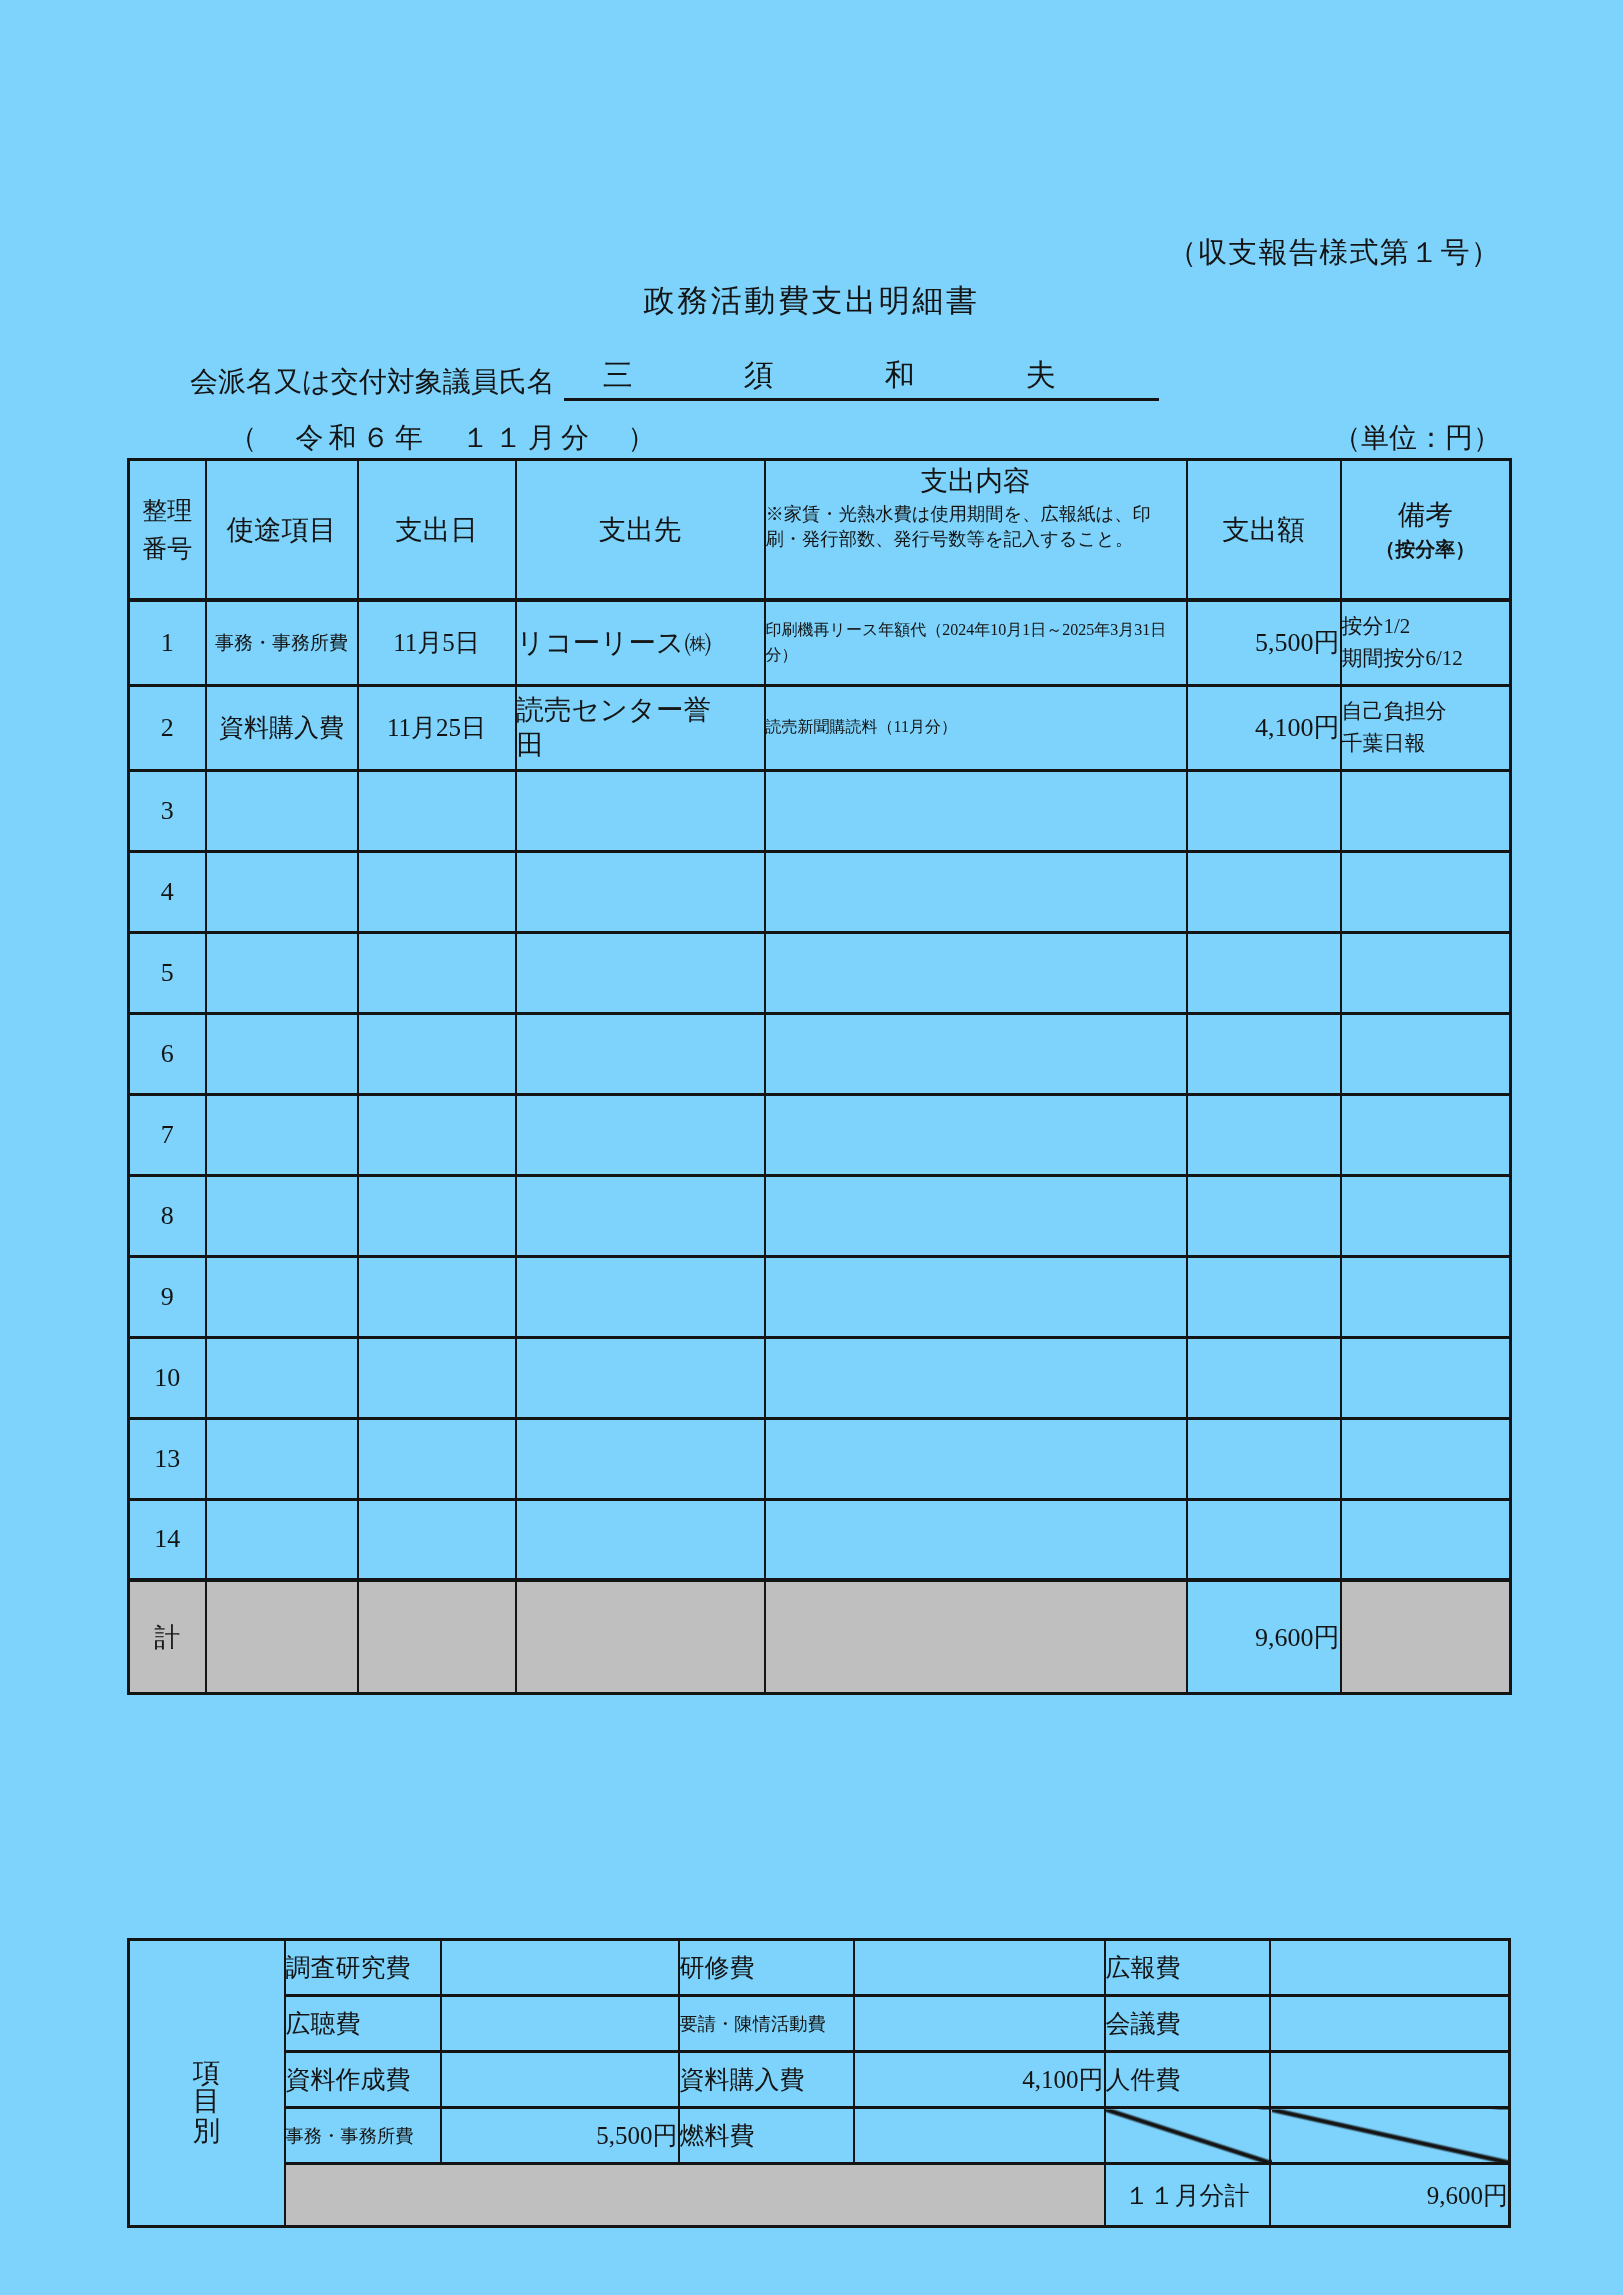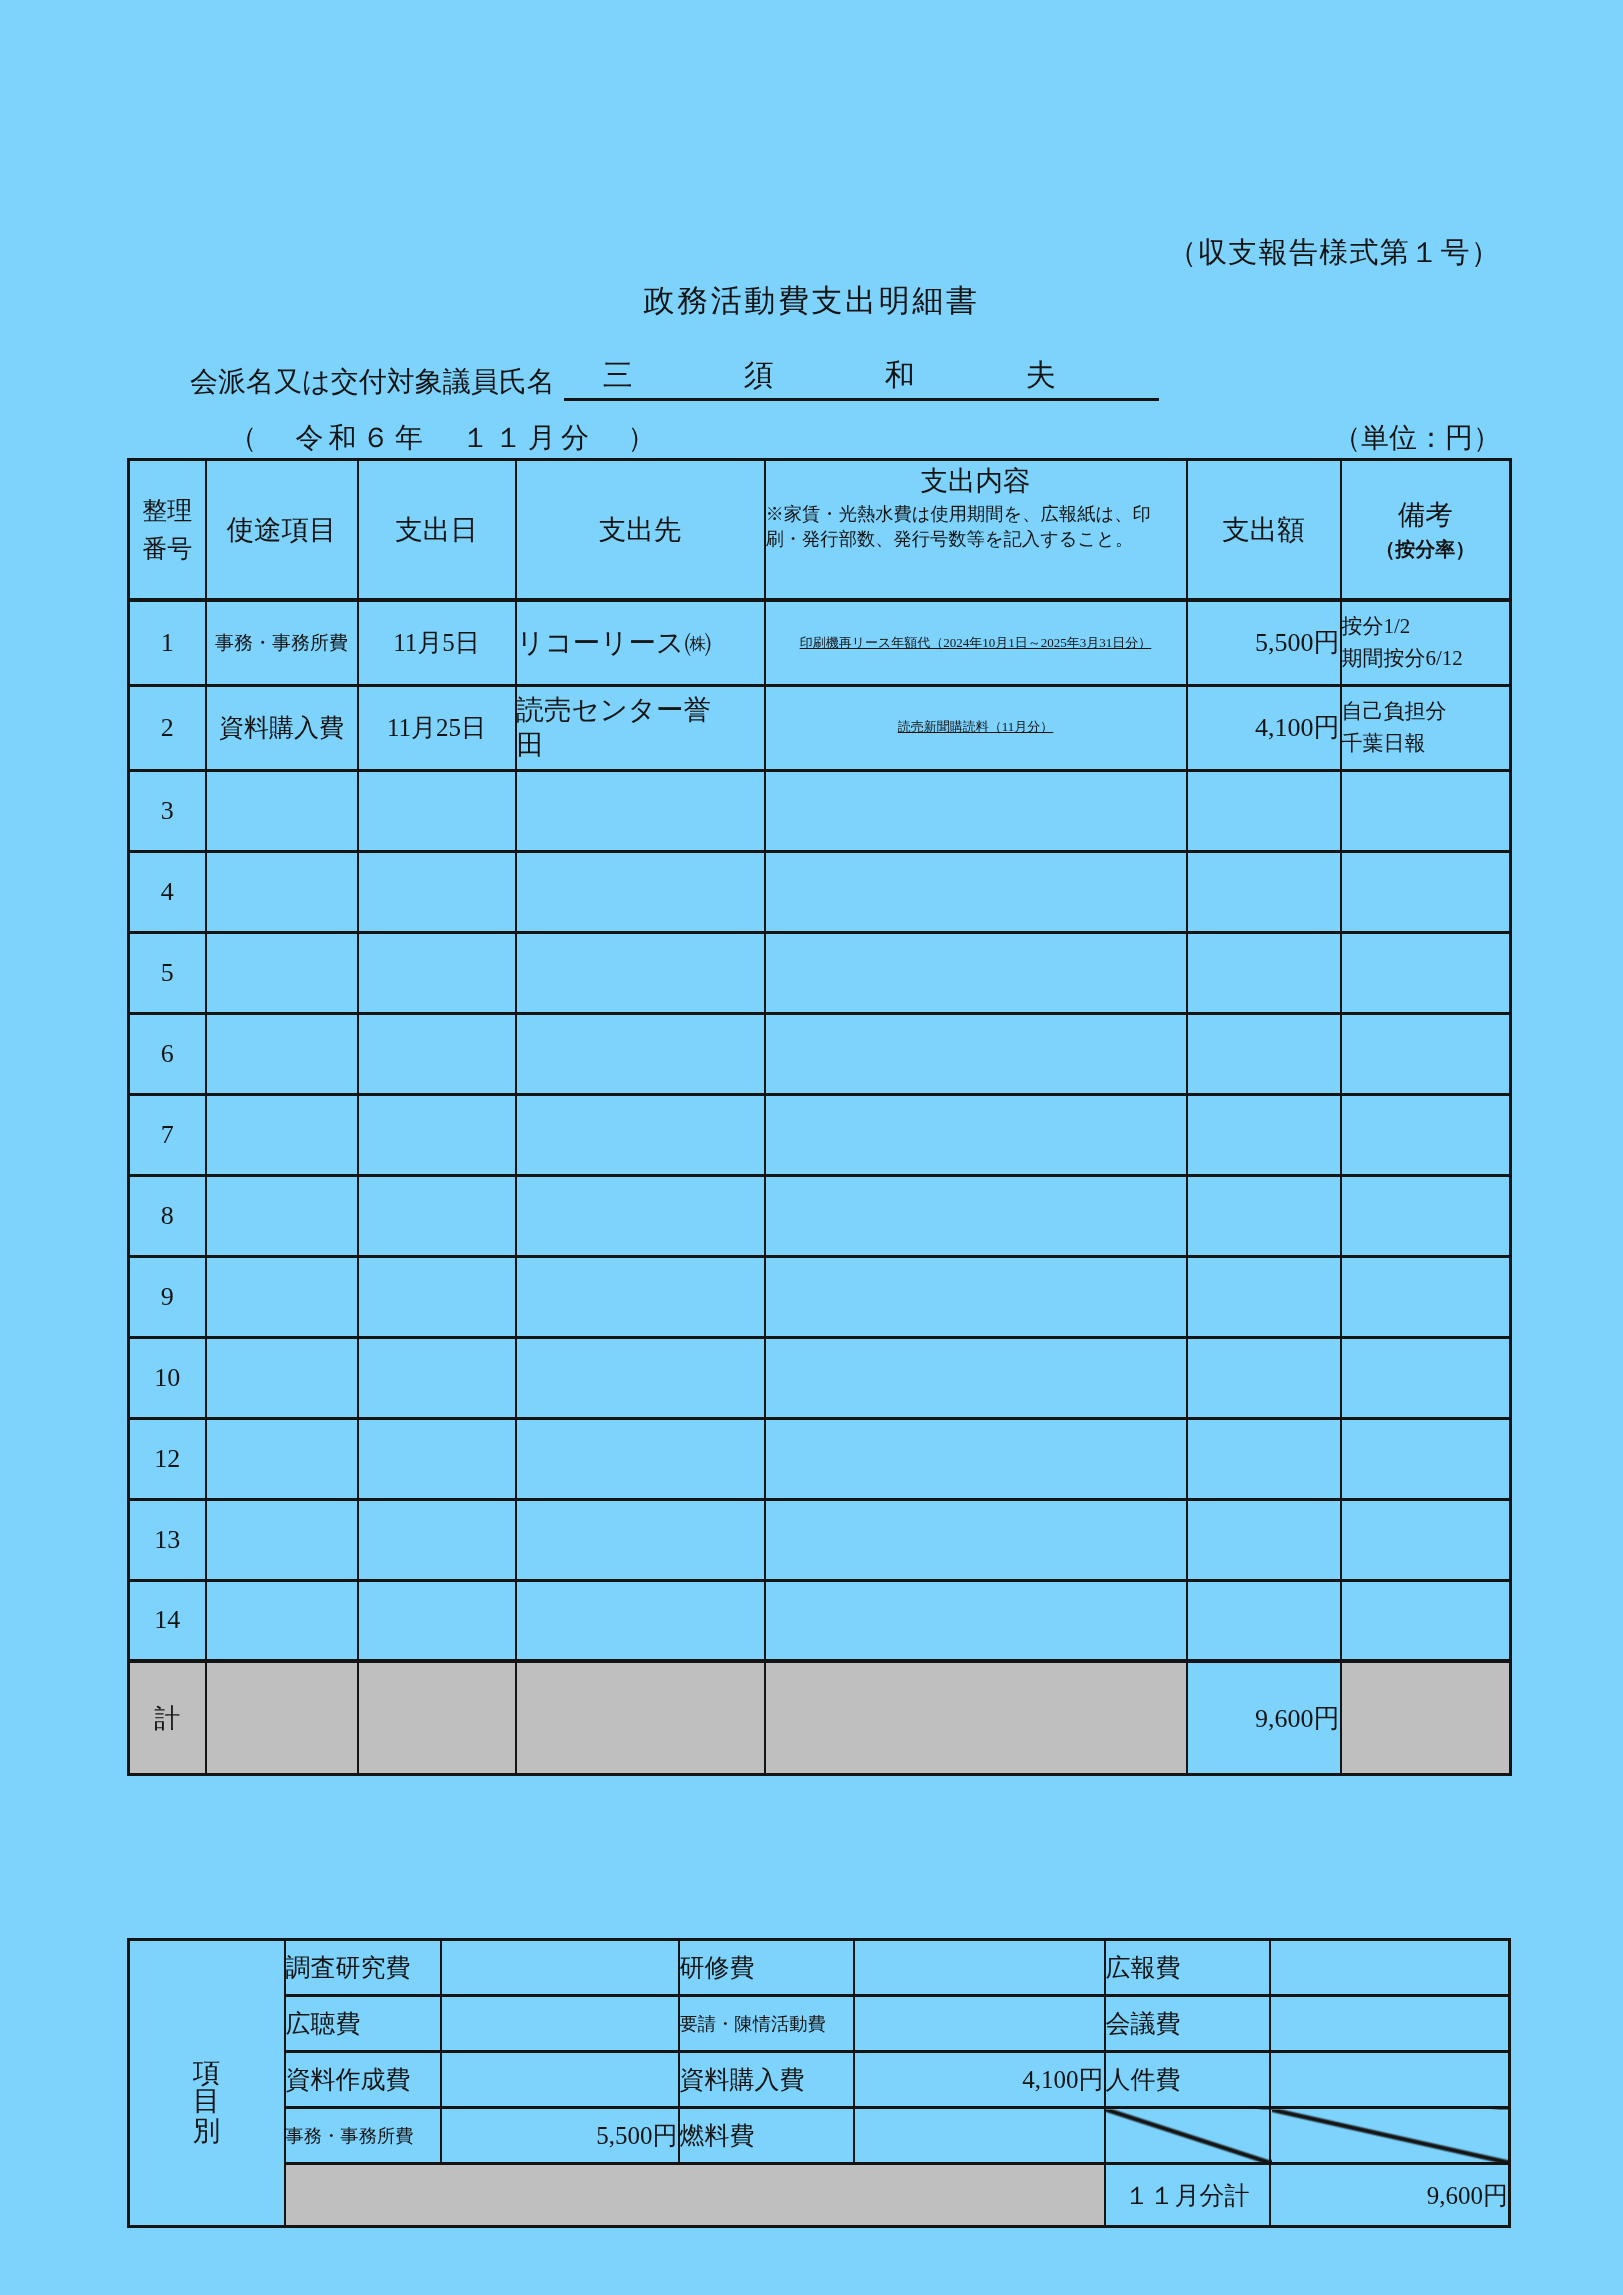--- a/index.html
+++ b/index.html
@@ -43,21 +43,21 @@
   .h-content{vertical-align:top;padding:6.5px 7.8px 0 7.8px;}
   .h-content .h-content-title{font-size:27.5px;text-align:center;margin-bottom:1px;}
   .h-content .h-content-note{font-size:18.3px;text-align:left;line-height:1.4;}
   .h-note .h-note-sub{font-size:20px;font-weight:bold;}
 
   .c-no{text-align:center;font-size:26px;}
   .c-item{text-align:center;font-size:25px;}
   .c-item.fs-small{font-size:19px;}
   .c-date{text-align:center;font-size:25px;white-space:nowrap;}
   .c-payee{text-align:left;font-size:27.5px;padding:2.6px 3.9px;line-height:1.25;white-space:pre-line;vertical-align:middle;}
-  .c-content{text-align:center;font-size:13px;padding:2.6px 7.8px;line-height:1.55;text-decoration:underline;}
+  .c-content{text-align:left;font-size:16px;padding:2.6px 7.8px;line-height:1.55;}
   .c-amount{text-align:right;font-size:26px;padding-right:7.8px;white-space:nowrap;}
   .c-note{text-align:left;font-size:21px;padding:2.6px 5.2px;line-height:1.5;white-space:pre-line;}
   .grey{background:#bfbfbf;}
 
   
   .summary-table{position:absolute;left:127px;top:1938px;width:1381px;border:3.9px solid #141414;}
   .summary-table td{
     border-left:2px solid #141414;border-right:2px solid #141414;
     border-top:3.9px solid #141414;border-bottom:3.9px solid #141414;
     padding:0;overflow:hidden;
@@ -209,29 +209,20 @@
         <tr class="r-empty">
           <td class="c-no">10</td>
           <td class="c-item"></td>
           <td class="c-date"></td>
           <td class="c-payee"></td>
           <td class="c-content"></td>
           <td class="c-amount"></td>
           <td class="c-note"></td>
         </tr>
         <tr class="r-empty">
-          <td class="c-no">12</td>
-          <td class="c-item"></td>
-          <td class="c-date"></td>
-          <td class="c-payee"></td>
-          <td class="c-content"></td>
-          <td class="c-amount"></td>
-          <td class="c-note"></td>
-        </tr>
-        <tr class="r-empty">
           <td class="c-no">13</td>
           <td class="c-item"></td>
           <td class="c-date"></td>
           <td class="c-payee"></td>
           <td class="c-content"></td>
           <td class="c-amount"></td>
           <td class="c-note"></td>
         </tr>
         <tr class="r-empty">
           <td class="c-no">14</td>

